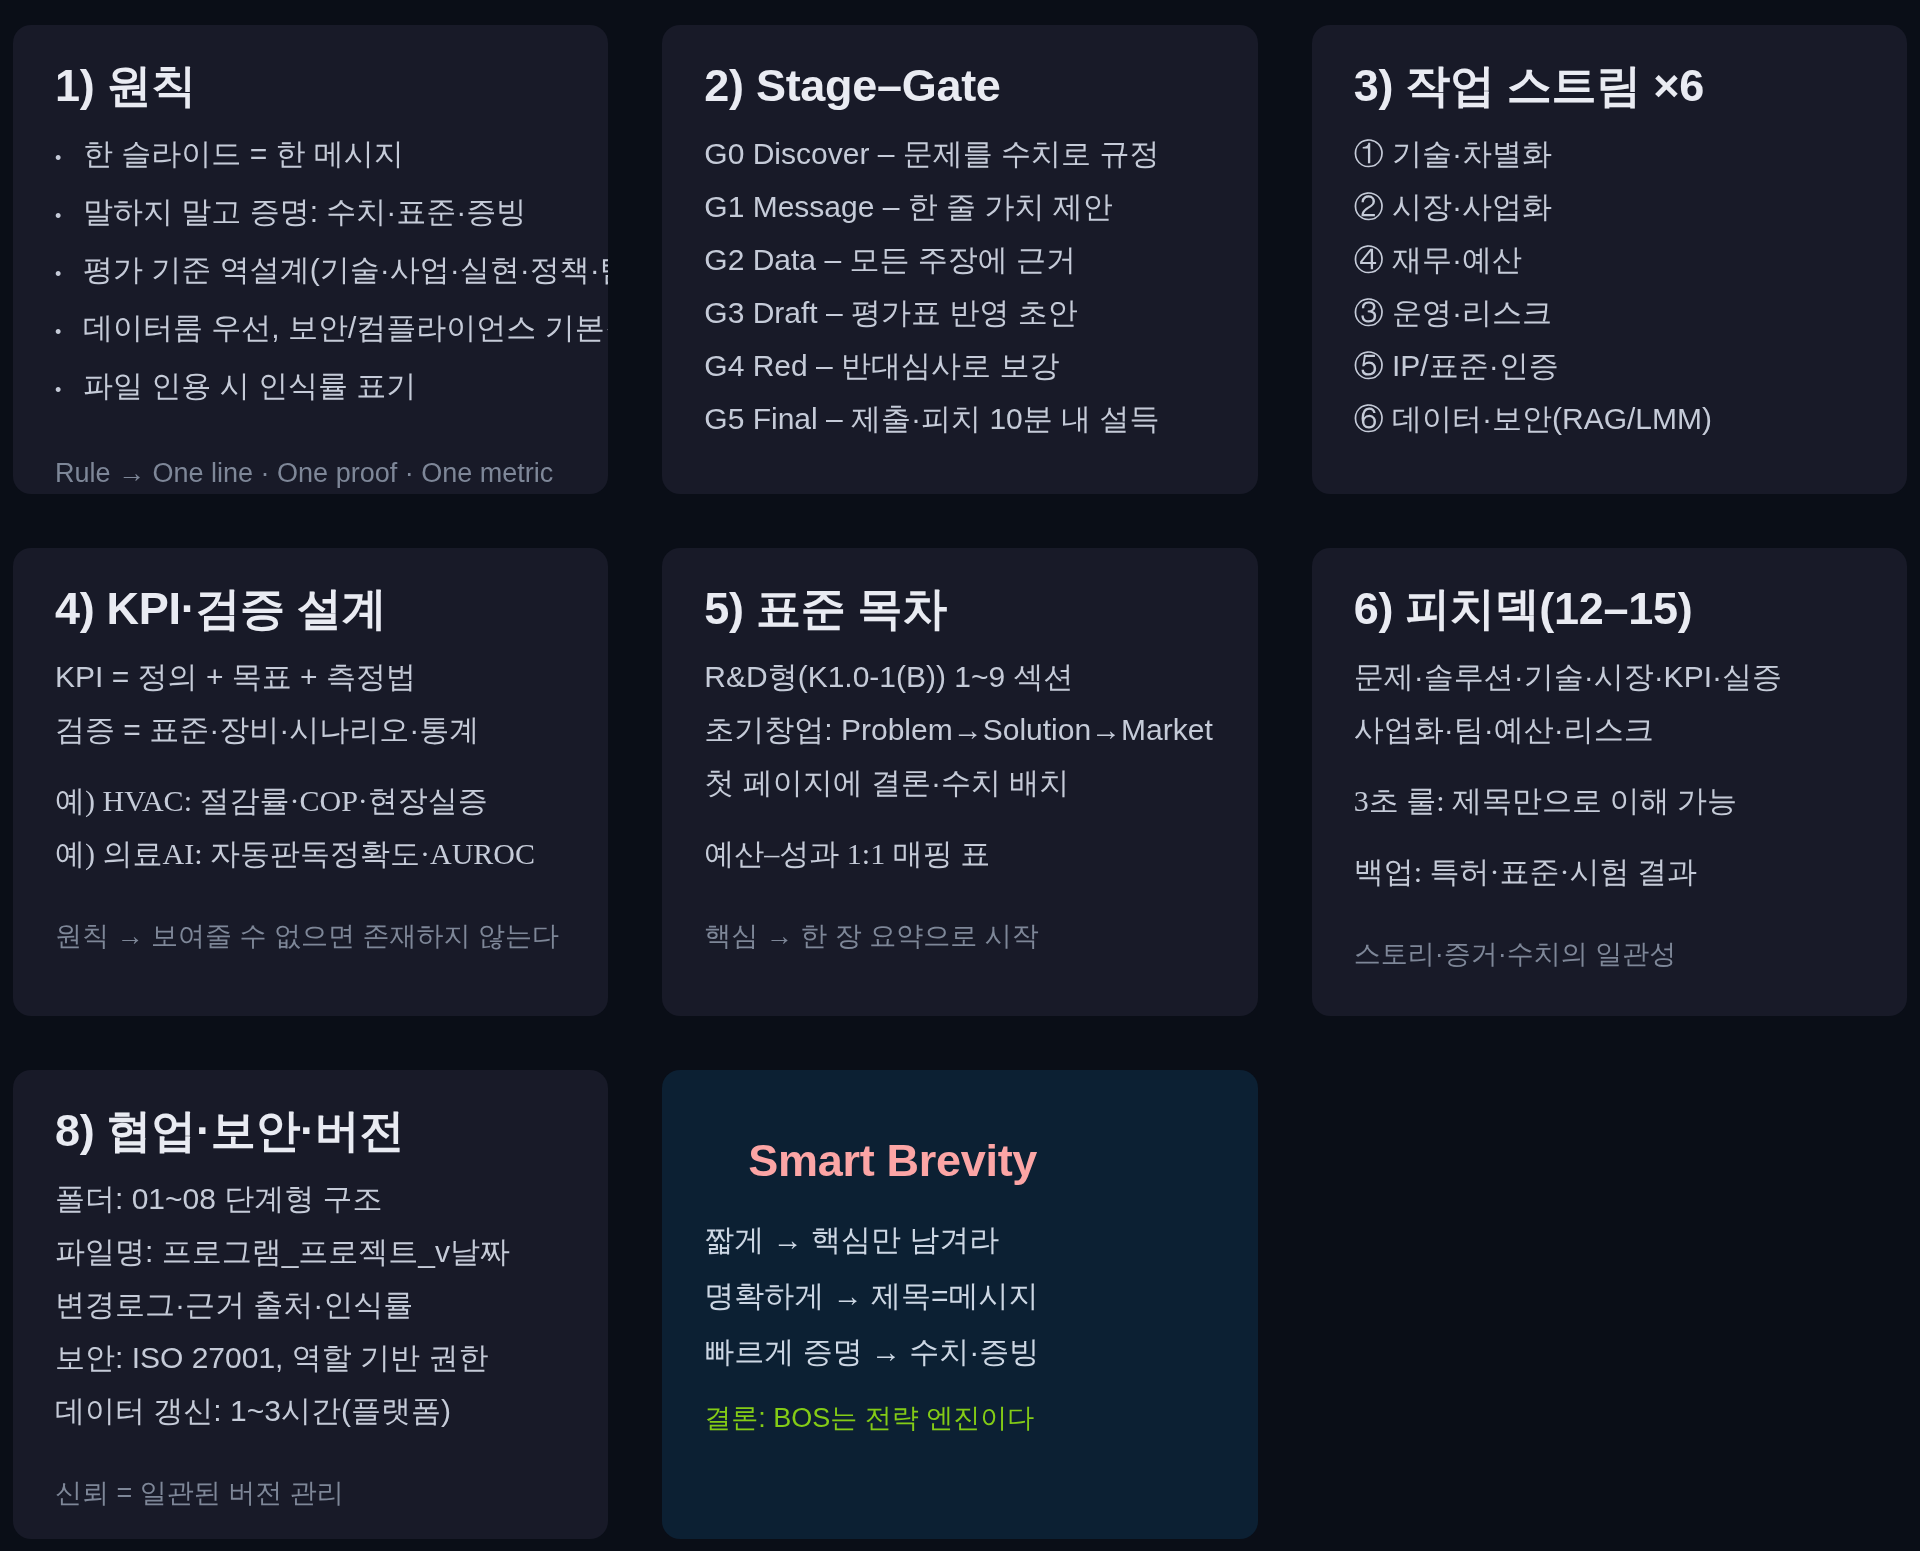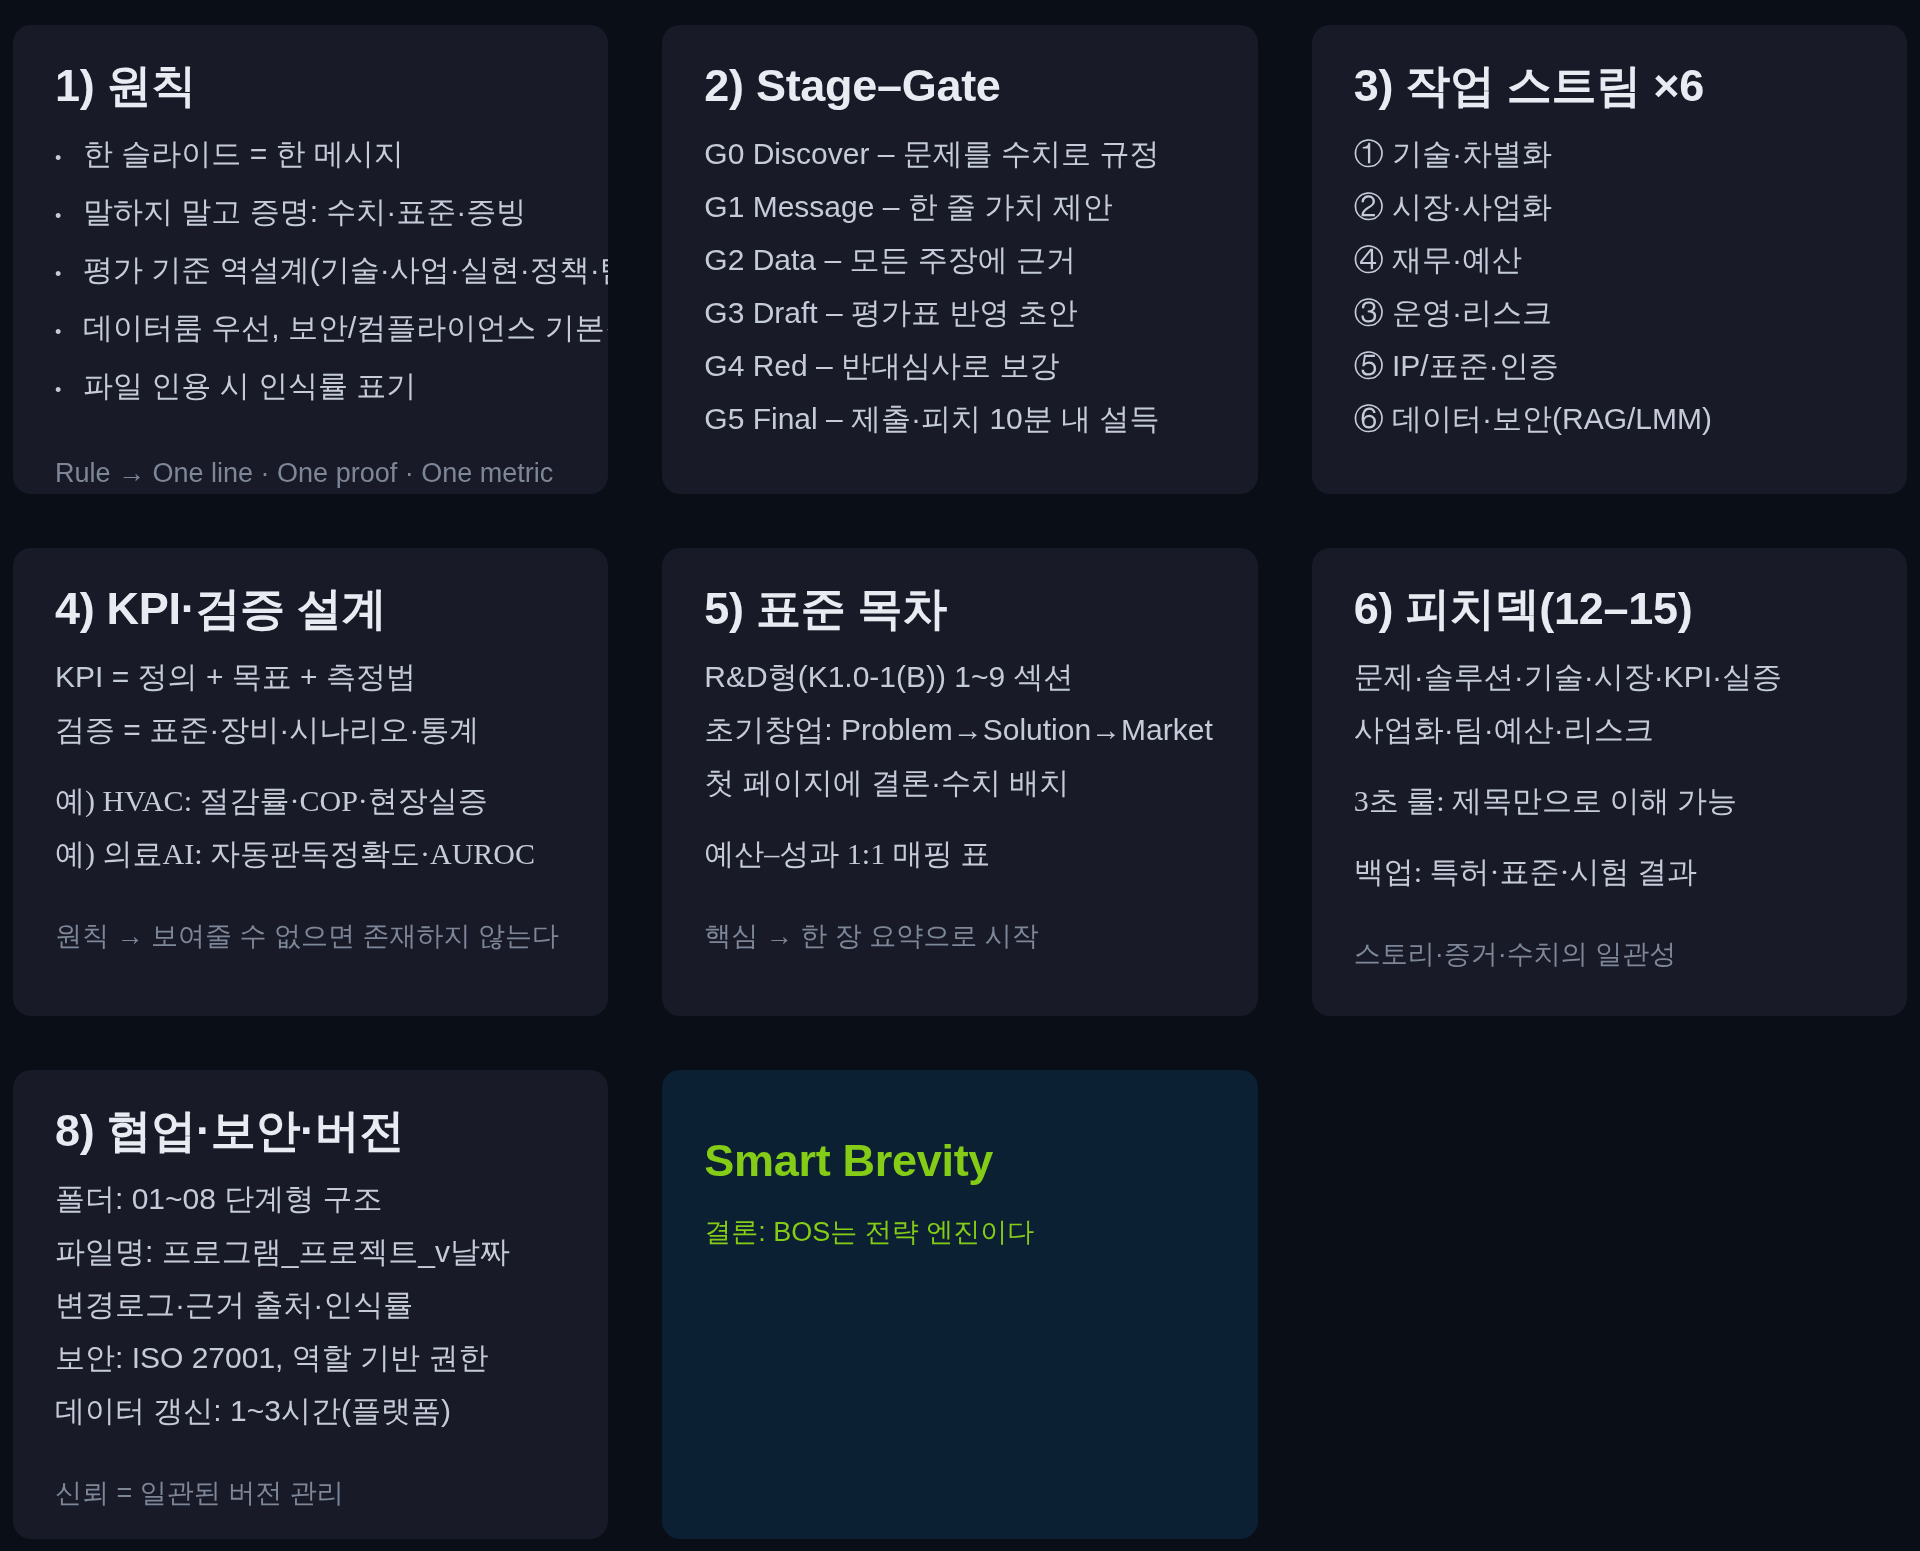--- a/index.html
+++ b/index.html
@@ -52,21 +52,21 @@
     white-space: nowrap;
   }
   .line--bullet { display: flex; align-items: baseline; }
   .dot {
     flex: none;
     width: 28px;
     font-size: 18px;
     color: #c5cbd8;
   }
   .card--accent { background: #0c2033; padding-top: 64px; }
-  .card--accent .card-title { margin-bottom: 24px; color: #84cc16; }
+  .card--accent .card-title { margin-bottom: 24px; color: #fca5a5; margin-left: 44px; }
   .card--accent .line { color: #cdd7e4; line-height: 56px; }
   .card--accent .footer { color: #84cc16; margin-top: 18px; }
 </style>
 </head>
 <body>
 
 <main class="grid">
     <section class="card">
       <h2 class="card-title">1) 원칙</h2>
       <div class="group">
@@ -159,15 +159,20 @@
         <p class="line">폴더: 01~08 단계형 구조</p>
         <p class="line">파일명: 프로그램_프로젝트_v날짜</p>
         <p class="line">변경로그·근거 출처·인식률</p>
         <p class="line">보안: ISO 27001, 역할 기반 권한</p>
         <p class="line">데이터 갱신: 1~3시간(플랫폼)</p>
       </div>
       <p class="footer">신뢰 = 일관된 버전 관리</p>
     </section>
     <section class="card card--accent">
       <h2 class="card-title">Smart Brevity</h2>
+      <div class="group">
+        <p class="line">짧게 → 핵심만 남겨라</p>
+        <p class="line">명확하게 → 제목=메시지</p>
+        <p class="line">빠르게 증명 → 수치·증빙</p>
+      </div>
       <p class="footer">결론: BOS는 전략 엔진이다</p>
     </section>
   </main>
 
 </body></html>

